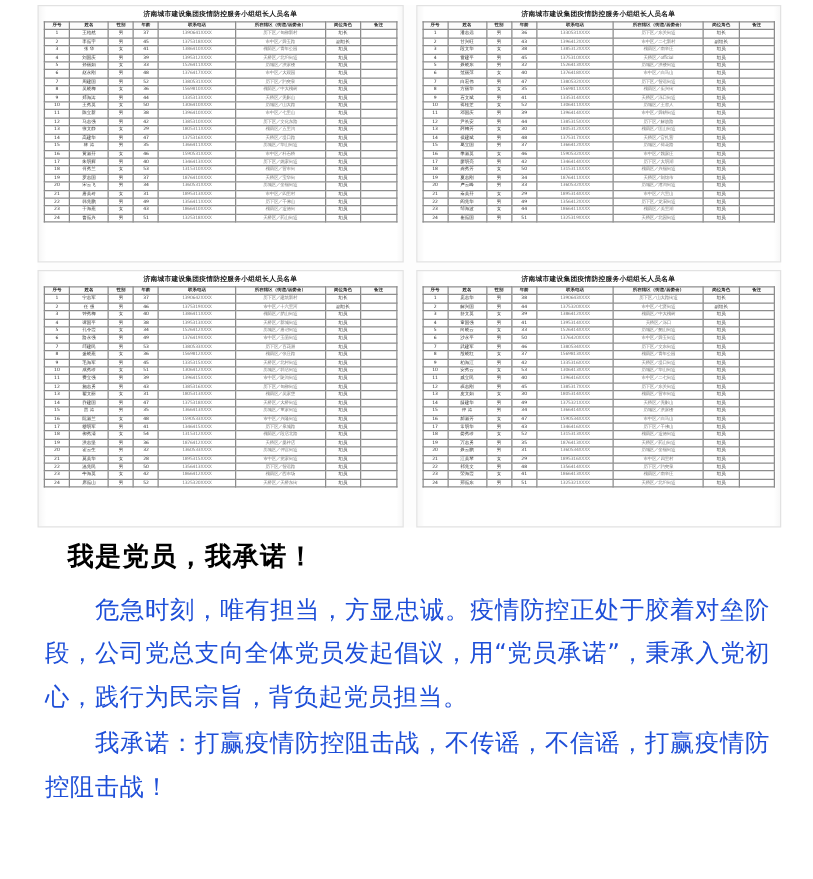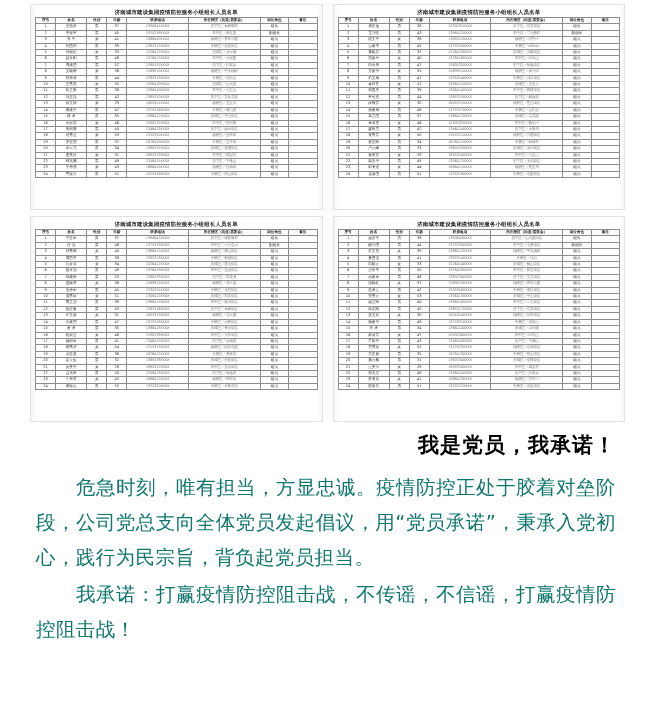--- a/index.html
+++ b/index.html
@@ -106,29 +106,28 @@
     width: 580px;
   }
   .headline {
     font-family: "DejaVu Sans", "Liberation Sans", sans-serif;
     font-weight: bold;
     font-size: 21px;
     line-height: 30px;
     letter-spacing: 1px;
     margin: 0 0 10px 18px;
     color: #000;
-    text-align: right;
   }
   .para {
     font-size: 19.5px;
     line-height: 35px;
     letter-spacing: 0.4px;
     margin: 0 0 2px 0;
     text-indent: 40px;
-    color: #0f766e;
+    color: #1d4ed8;
     text-align: justify;
   }
 </style>
 </head>
 <body>
 
 <div class="scan-area">
   <div class="scan-grid">
 
     <div class="sheet">

